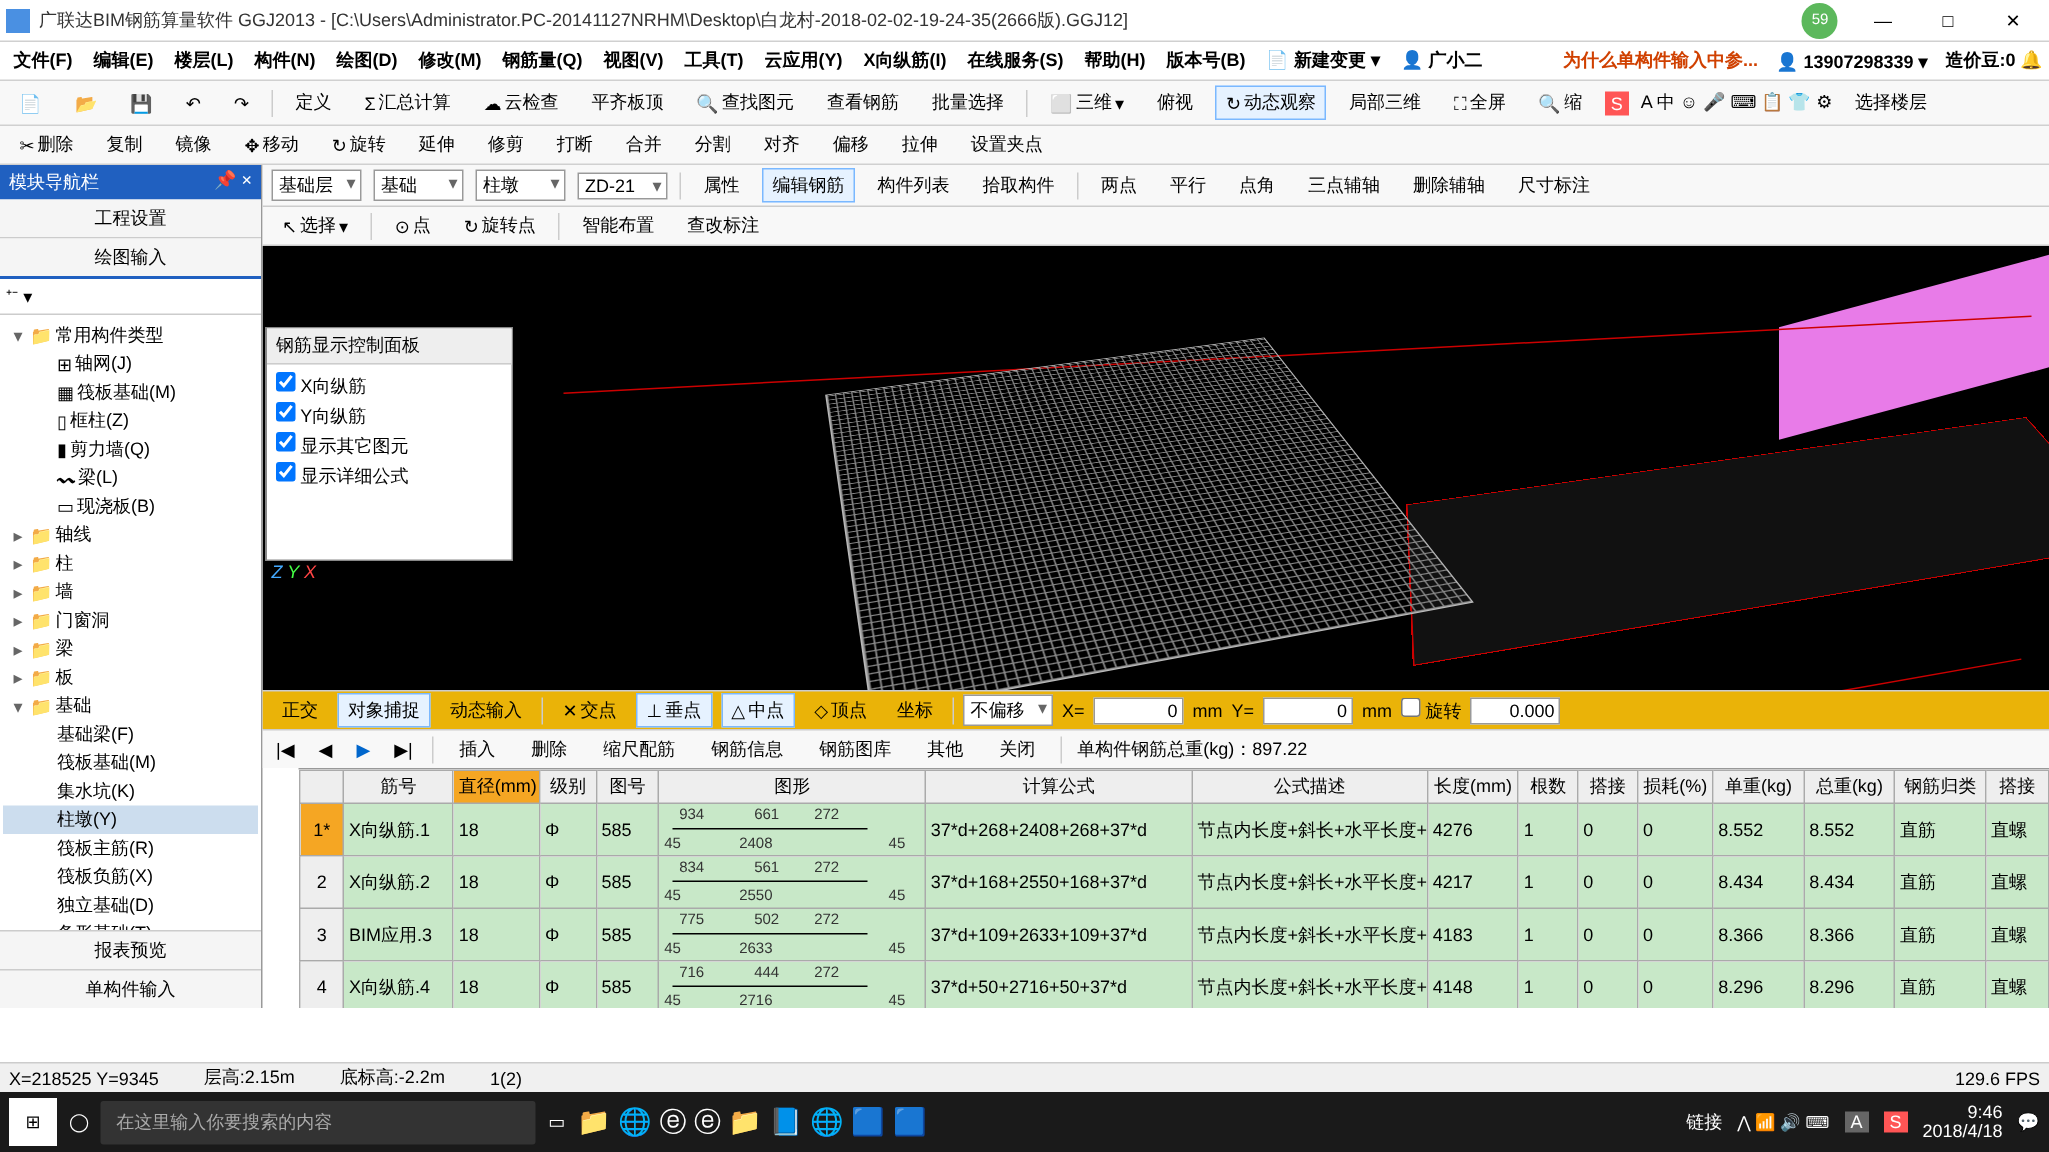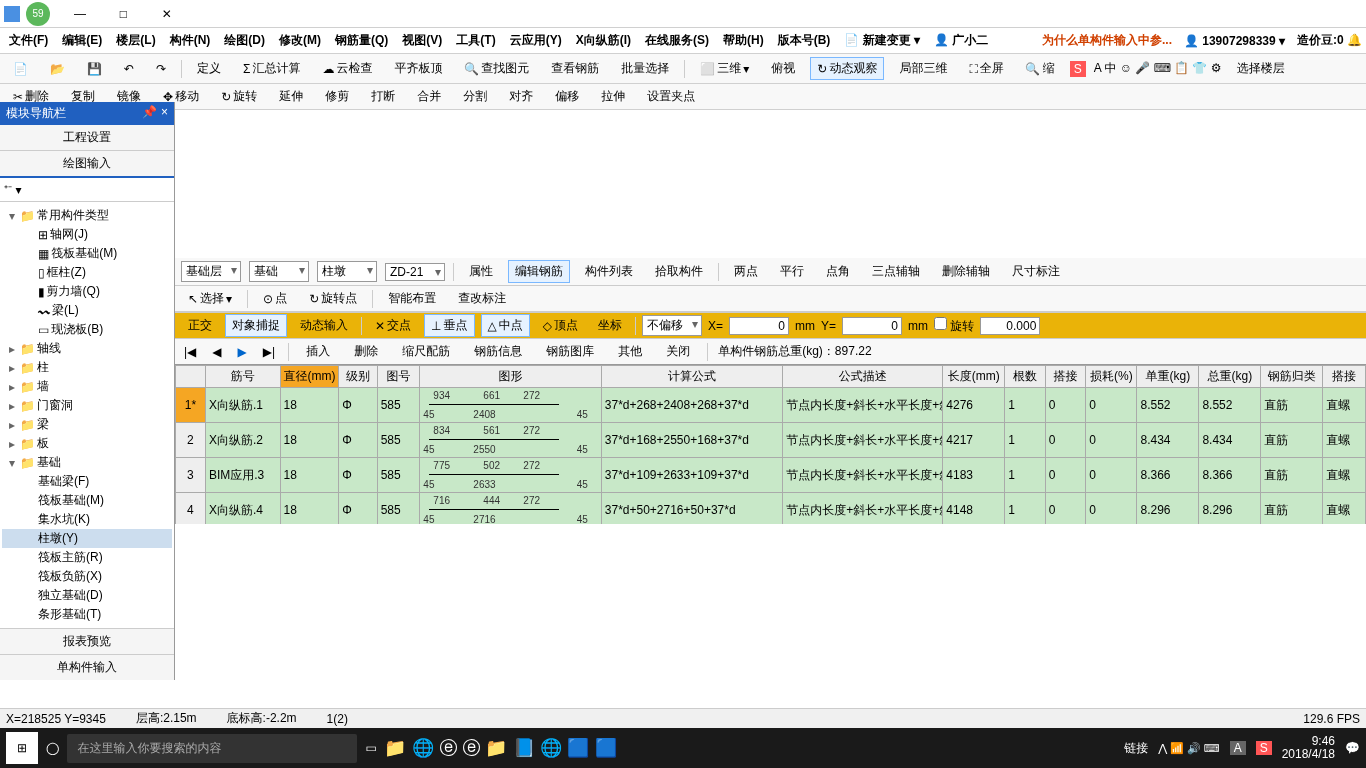--- a/index.html
+++ b/index.html
@@ -60,20 +60,21 @@
 .numinp{ border:1px solid #999; width:60px; text-align:right; padding:1px 3px; background:#fff;}
 .graphcell{ position:relative; height:30px;}
 .gline{ position:absolute; height:1px; background:#000;}
 .small{font-size:10px; color:#333;}
 </style>
 </head>
 <body>
 
 <div class="titlebar">
   <div class="icon"></div>
+  <div class="title">广联达BIM钢筋算量软件 GGJ2013 - [C:\Users\Administrator.PC-20141127NRHM\Desktop\白龙村-2018-02-02-19-24-35(2666版).GGJ12]</div>
   <div class="badge">59</div>
   <div class="winbtns">
     <span>—</span>
     <span>□</span>
     <span>✕</span>
   </div>
 </div>
 
 <div class="menubar">
   <span class="mi">文件(F)</span>
@@ -135,21 +136,21 @@
   <span class="tbtn">修剪</span>
   <span class="tbtn">打断</span>
   <span class="tbtn">合并</span>
   <span class="tbtn">分割</span>
   <span class="tbtn">对齐</span>
   <span class="tbtn">偏移</span>
   <span class="tbtn">拉伸</span>
   <span class="tbtn">设置夹点</span>
 </div>
 
-<div style="display:flex; height:562px;align-items:center;">
+<div style="display:flex; height:562px;">
 
   <div class="leftpanel">
     <div class="hdr">
         <span>模块导航栏</span>
         <span>📌 ×</span>
       </div>
     <div class="subtab">工程设置</div>
     <div class="subtab" style="border-bottom:2px solid #2060c0">绘图输入</div>
     <div class="toolstrip">⁺⁻  ▾</div>
     <div class="tree">
@@ -293,21 +294,21 @@
       <span class="tbtn">删除</span>
       <span class="tbtn">缩尺配筋</span>
       <span class="tbtn">钢筋信息</span>
       <span class="tbtn">钢筋图库</span>
       <span class="tbtn">其他</span>
       <span class="tbtn">关闭</span>
       <span class="sep"></span>
       <span><span>单构件钢筋总重(kg)：</span><span>897.22</span></span>
     </div>
 
-    <div class="table-wrap" style="height:160px; overflow:auto;">
+    <div class="table-wrap" style="height:160px; overflow:auto;margin-left:24px;">
       <table id="rtbl">
         <colgroup>
             <col style="width:28px">
             <col style="width:70px">
             <col style="width:55px">
             <col style="width:36px">
             <col style="width:40px">
             <col style="width:170px">
             <col style="width:170px">
             <col style="width:150px">

